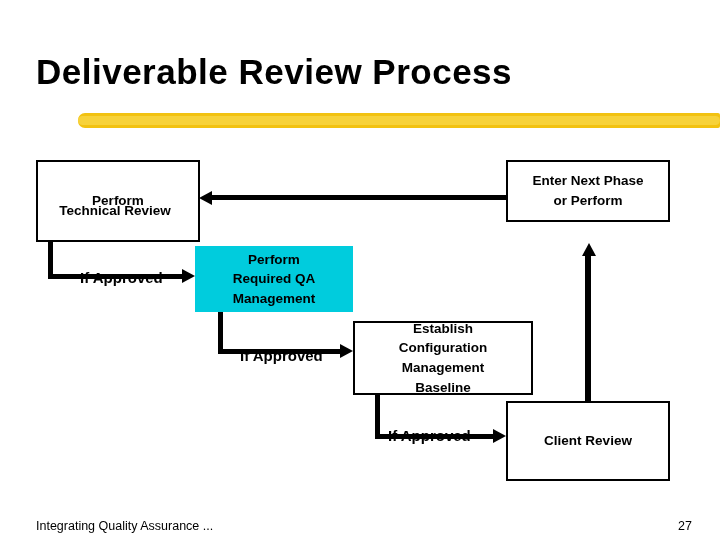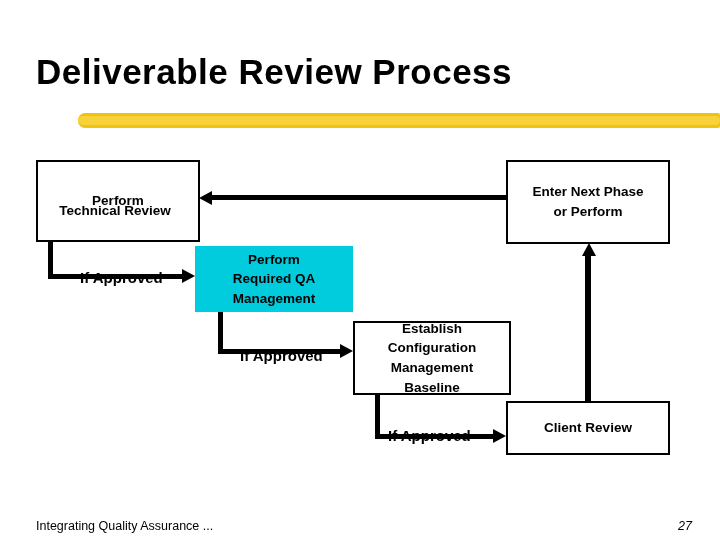--- a/index.html
+++ b/index.html
@@ -61,24 +61,24 @@
     font-weight: bold;
     line-height: 1.45;
     padding: 2px 4px;
   }
   .box.cyan {
     background: #00ccdd;
     border: 2px solid #00ccdd;
   }
 
   #box-technical-review { left: 36px;  top: 160px; width: 164px; height: 82px; }
-  #box-next-phase       { left: 506px; top: 160px; width: 164px; height: 84px; }
+  #box-next-phase       { left: 506px; top: 160px; width: 164px; height: 62px; }
   #box-qa-inspection    { left: 195px; top: 246px; width: 158px; height: 66px; }
-  #box-config-baseline  { left: 353px; top: 321px; width: 158px; height: 74px; }
-  #box-client-review    { left: 506px; top: 401px; width: 164px; height: 54px; justify-content: center; }
+  #box-config-baseline  { left: 353px; top: 321px; width: 180px; height: 74px; }
+  #box-client-review    { left: 506px; top: 401px; width: 164px; height: 80px; justify-content: center; }
 
   
   .line {
     position: absolute;
     background: #000000;
   }
   .arrow-head {
     position: absolute;
     width: 0;
     height: 0;
@@ -141,21 +141,20 @@
     top: 519px;
     font-size: 12.5px;
     color: #000000;
   }
   #footer-page {
     position: absolute;
     right: 28px;
     top: 519px;
     font-size: 12.5px;
     color: #000000;
-    font-style: italic;
   }
 </style>
 </head>
 <body>
 
 <div id="slide-title">Deliverable Review Process</div>
 <div id="title-underline"></div>
 
 <div class="box" id="box-technical-review">
   <span>Perform</span>

